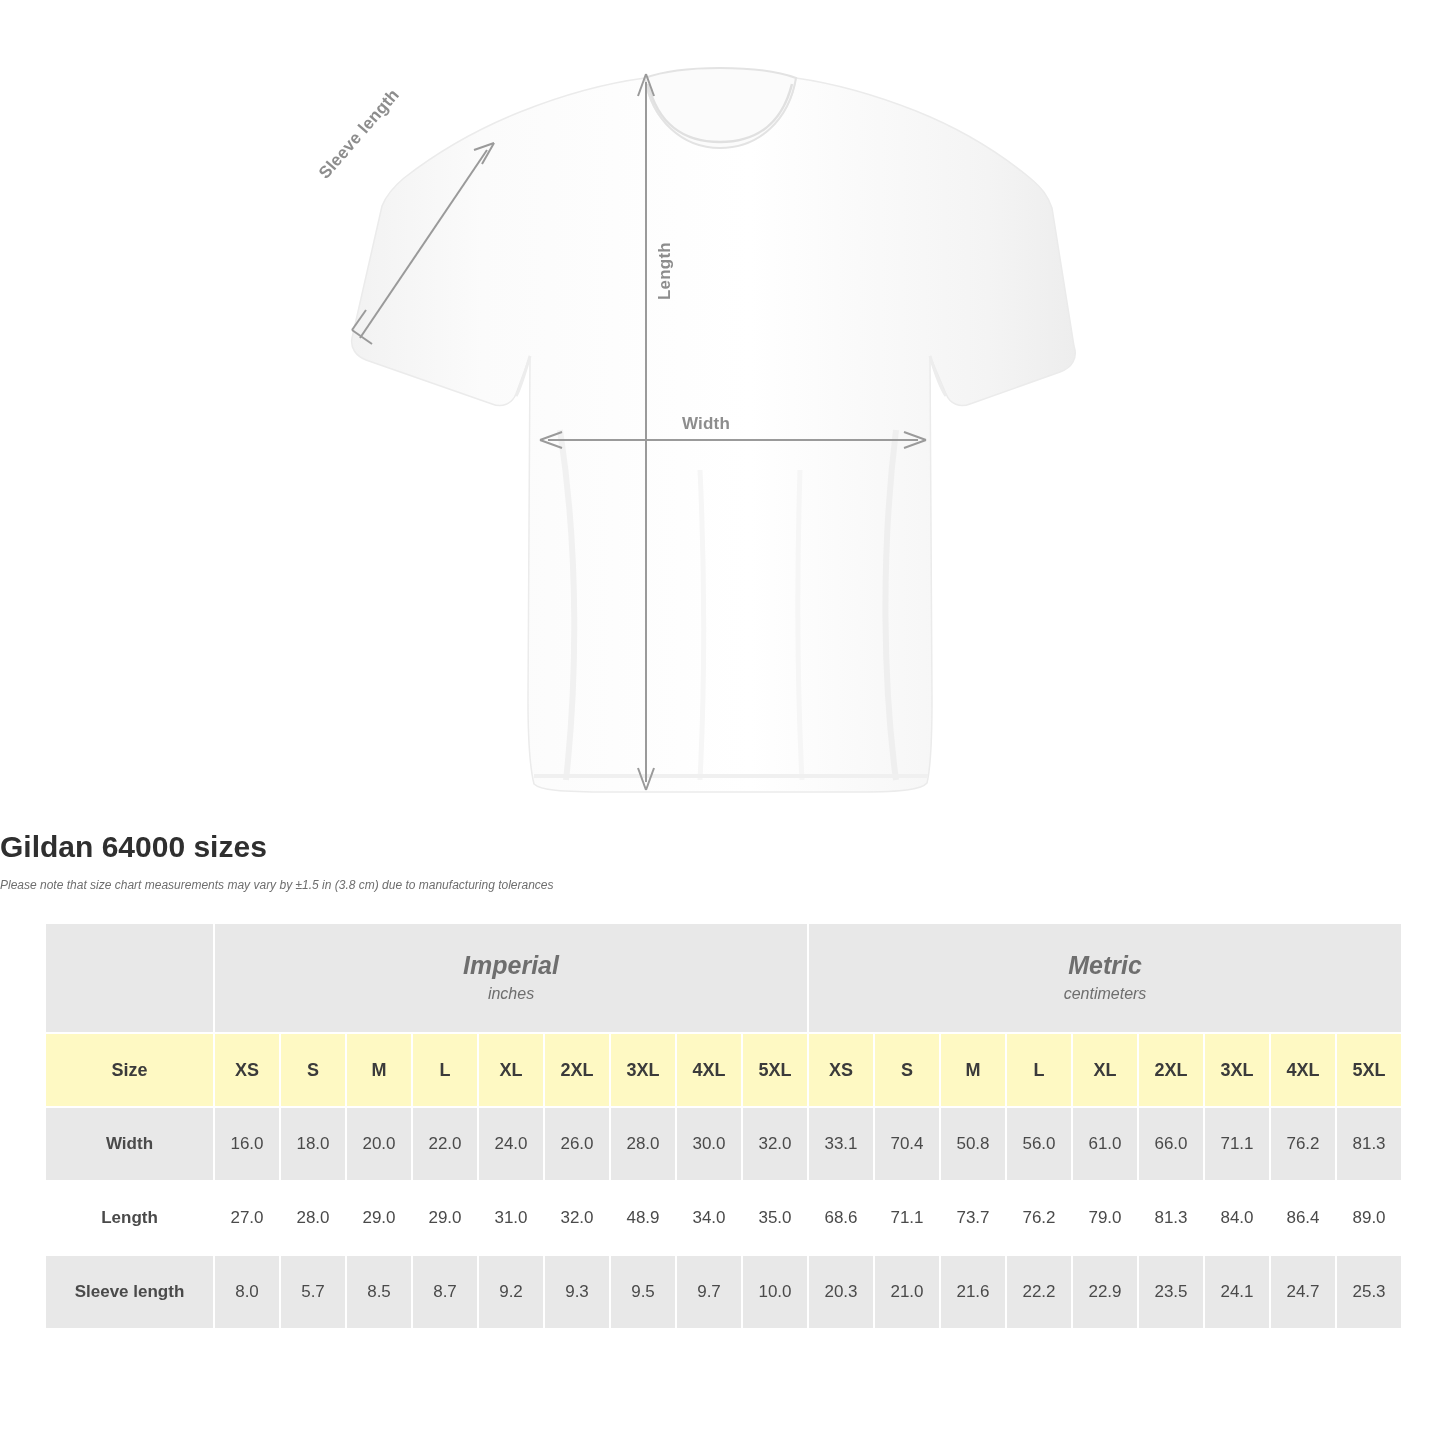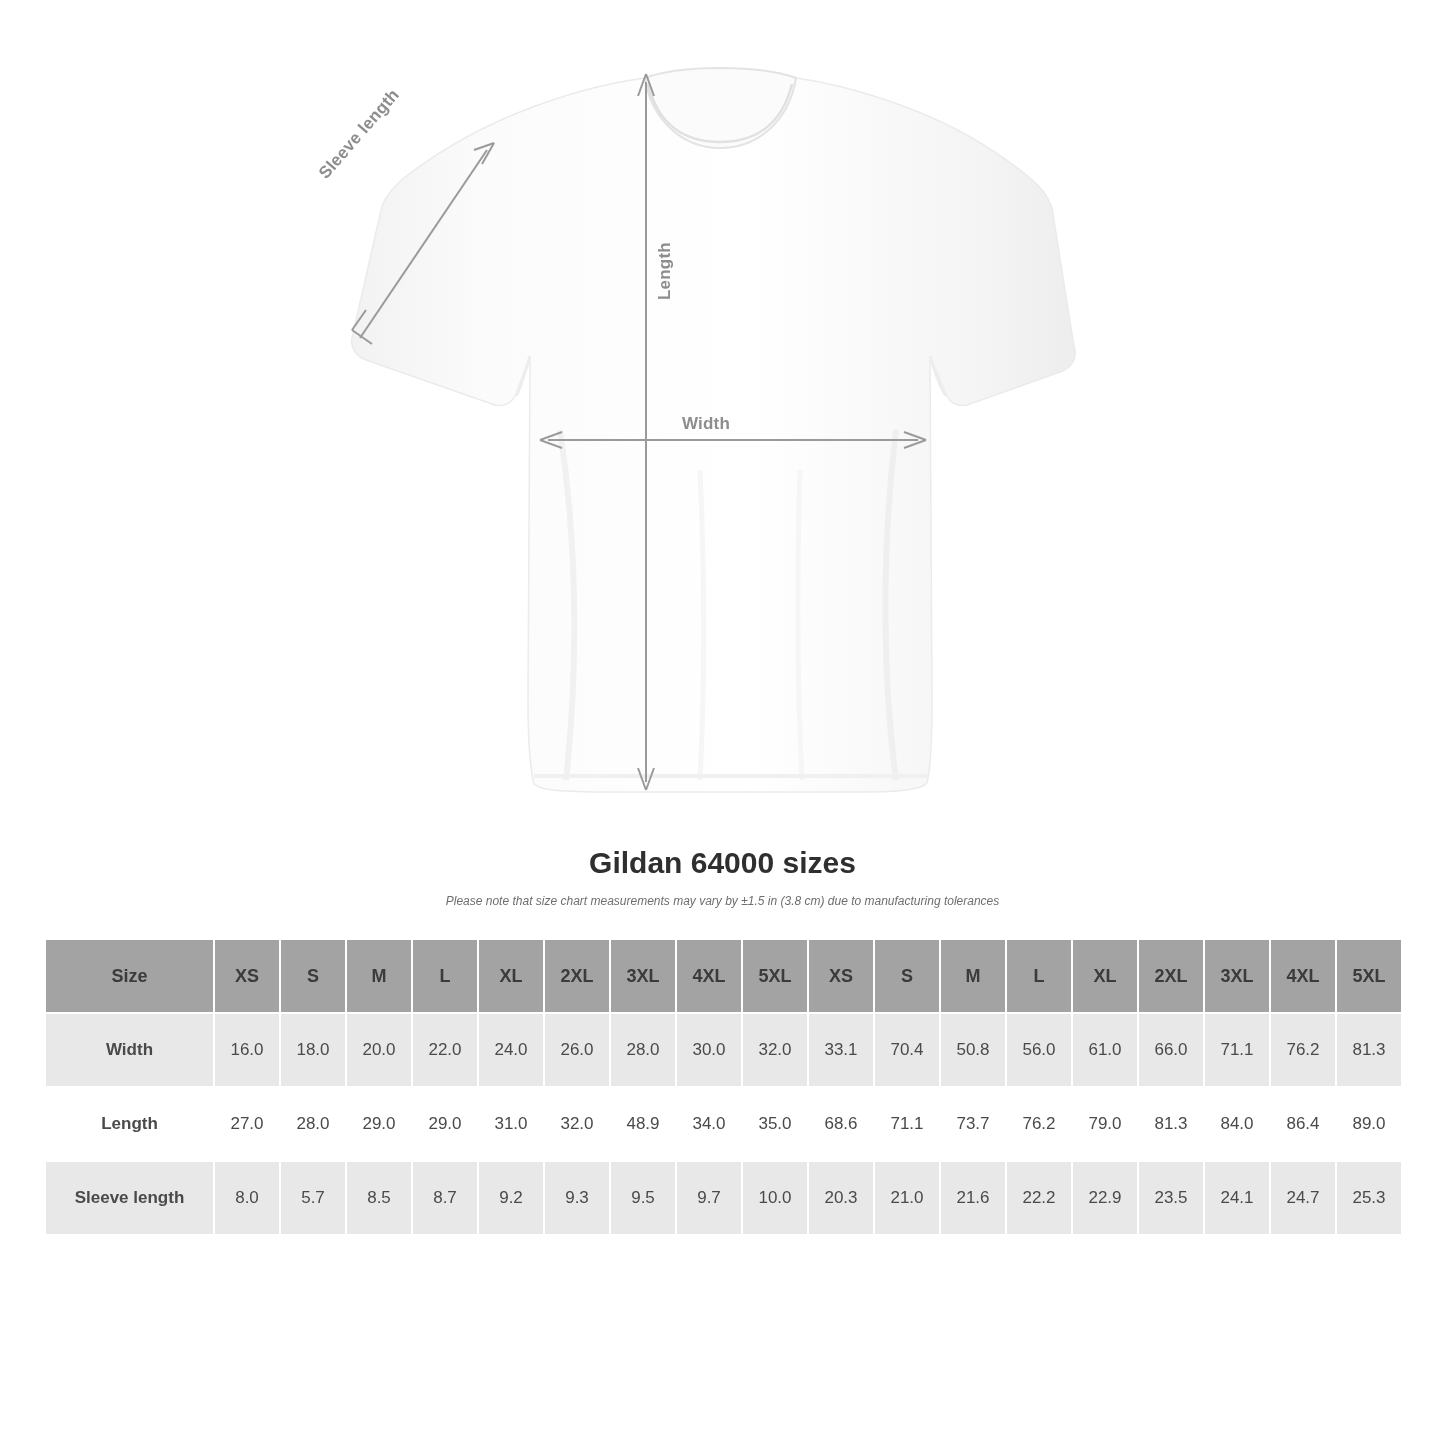--- a/index.html
+++ b/index.html
@@ -49,22 +49,21 @@
     transform: rotate(-90deg);
     transform-origin: left top;
   }
   .label-width {
     left: 682px;
     top: 414px;
   }
 
   
   .title-block {
-    text-align: center;
-    margin-top: 16px;
+    margin-top: 0;
   }
   .chart-title {
     font-size: 30px;
     font-weight: bold;
     color: #2f2f2f;
     margin: 0 0 14px 0;
   }
   .chart-note {
     font-size: 12px;
     font-style: italic;
@@ -103,21 +102,21 @@
   }
   .unit-head .unit-sub {
     font-size: 16px;
     font-style: italic;
     color: #6e6e6e;
     line-height: 1.6;
   }
 
   tr.row-head td {
     height: 72px;
-    background: #a3a3a3;
+    background: #fef9c3;
     font-weight: bold;
     font-size: 18px;
     color: #3b3b3b;
   }
   tr.row-head td.rowlabel {
     font-size: 18px;
   }
 
   tr.row-shade td {
     background: #e8e8e8;
@@ -236,20 +235,31 @@
 </div>
 
 <div class="table-wrap">
   <table class="size-table">
     <colgroup>
       <col style="width:169px">
       <col span="18" style="width:66px">
     </colgroup>
     <tbody>
 
+      <tr>
+        <td class="unit-head"></td>
+        <td class="unit-head" colspan="9">
+          <div class="unit-name">Imperial</div>
+          <div class="unit-sub">inches</div>
+        </td>
+        <td class="unit-head" colspan="9">
+          <div class="unit-name">Metric</div>
+          <div class="unit-sub">centimeters</div>
+        </td>
+      </tr>
 
       <tr class="row-head">
         <td class="rowlabel">Size</td>
         <td>XS</td>
         <td>S</td>
         <td>M</td>
         <td>L</td>
         <td>XL</td>
         <td>2XL</td>
         <td>3XL</td>

